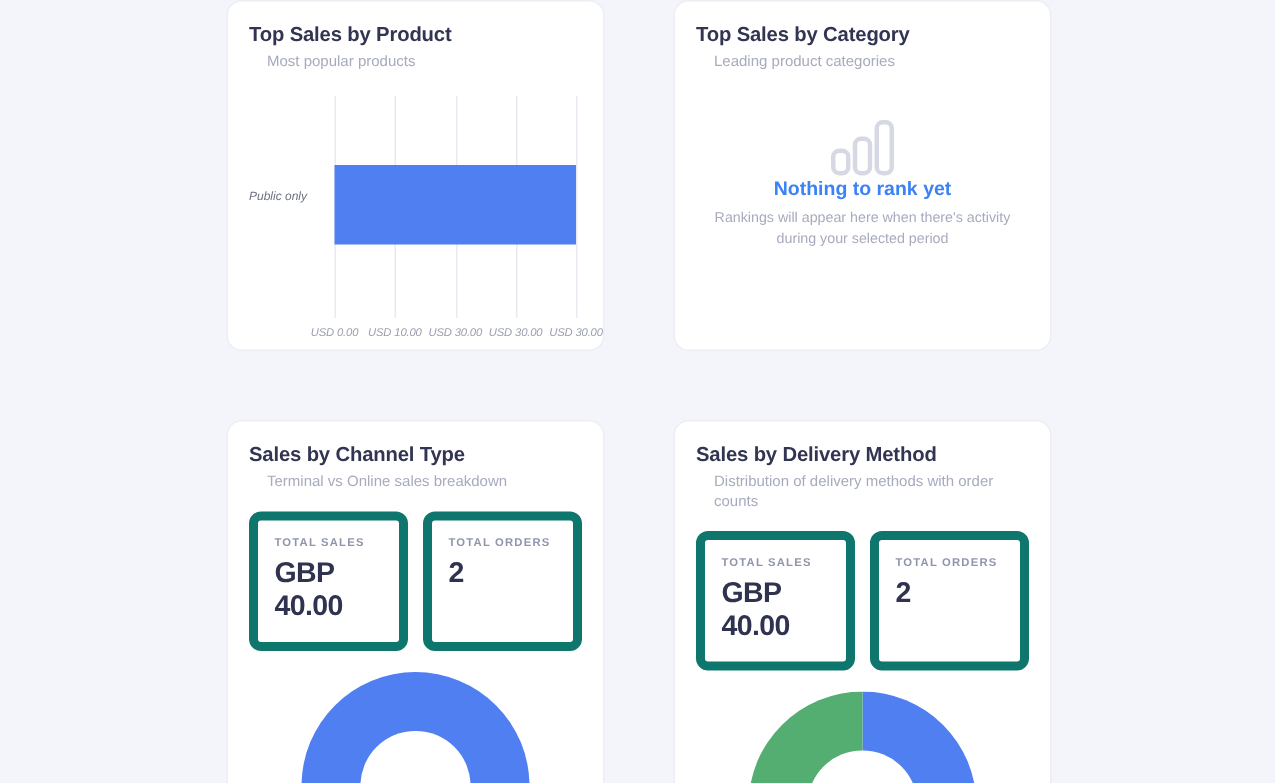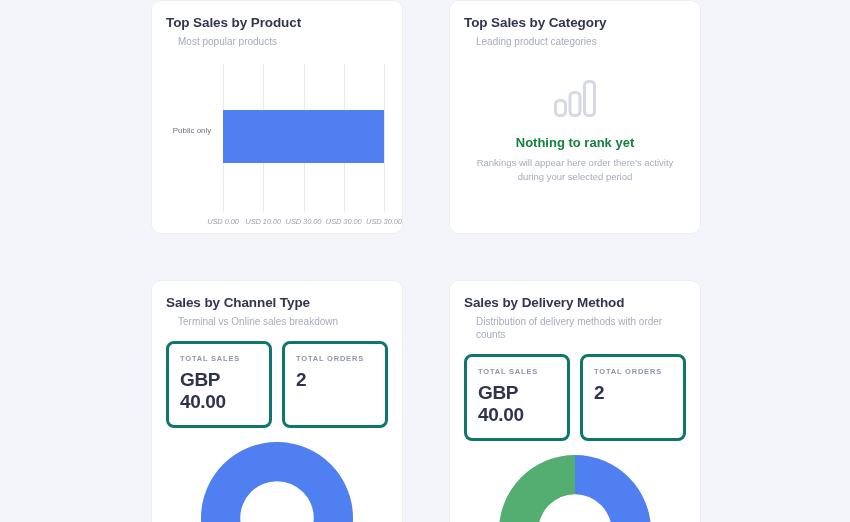--- a/index.html
+++ b/index.html
@@ -63,24 +63,25 @@
     display: flex; align-items: center;
   }
   .bar {
     height: 53px;
     background: #4f7ff0;
   }
   .cat-label {
     position: absolute;
     left: 0; width: 52px;
     top: 64px;
-    text-align: center;
+    text-align: left;
     font-size: 8px;
     color: #6d7183;
     line-height: 10px;
+    font-style: italic;
   }
   .xaxis {
     position: absolute;
     left: 57px; right: 4px;
     top: 155px; height: 12px; font-style: italic;
   }
   .xtick {
     position: absolute;
     transform: translateX(-50%);
     font-size: 7.5px;
@@ -90,37 +91,36 @@
   }
 
   
   .empty {
     margin-top: 30px;
     display: flex; flex-direction: column;
     align-items: center; text-align: center;
   }
   .empty-icon { width: 44px; height: 40px; }
   .empty-title {
-    margin-top: 17px;
-    font-size: 13px; font-weight: bold; color: #15803d;
+    font-size: 13px; font-weight: bold; color: #3b82f6;
   }
   .empty-desc {
     margin-top: 6px;
     font-size: 9.5px; color: #a7abbd;
     line-height: 14px; max-width: 225px;
   }
 
   
   .stats {
     margin-top: 13px;
     display: flex; gap: 10px;
   }
   .stat {
     flex: 1;
-    border: 3px solid #0f766e;
+    border: 6px solid #0f766e;
     border-radius: 8px;
     padding: 10px 11px 12px 11px;
     min-height: 58px;
   }
   .stat-label {
     font-size: 7.5px;
     letter-spacing: 0.8px;
     color: #9095ab;
     font-weight: bold;
     text-transform: uppercase;
@@ -176,21 +176,21 @@
       <div class="card-title">Top Sales by Category</div>
       <div class="card-sub">Leading product categories</div>
 
       <div class="empty">
         <svg class="empty-icon" viewBox="0 0 44 40">
           <rect x="2.5" y="22.5" width="10" height="15" rx="4" fill="none" stroke="#d6d9e4" stroke-width="3"></rect>
           <rect x="17" y="14.5" width="10" height="23" rx="4" fill="none" stroke="#d6d9e4" stroke-width="3"></rect>
           <rect x="31.5" y="3.5" width="10" height="34" rx="4" fill="none" stroke="#d6d9e4" stroke-width="3"></rect>
         </svg>
         <div class="empty-title">Nothing to rank yet</div>
-        <div class="empty-desc">Rankings will appear here order there's activity during your selected period</div>
+        <div class="empty-desc">Rankings will appear here when there's activity during your selected period</div>
       </div>
     </div>
 
     <div class="card row2">
       <div class="card-title">Sales by Channel Type</div>
       <div class="card-sub">Terminal vs Online sales breakdown</div>
 
       <div class="stats">
         <div class="stat">
           <div class="stat-label">TOTAL SALES</div>

